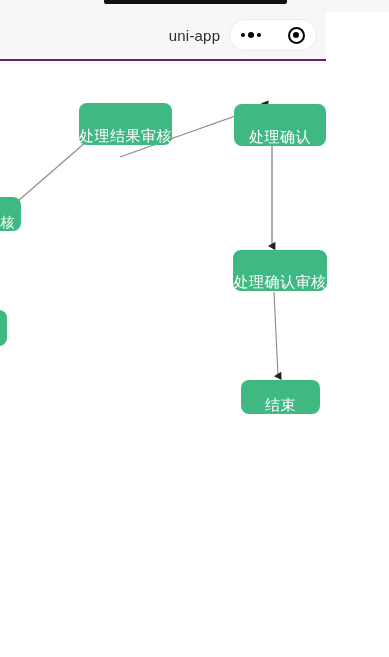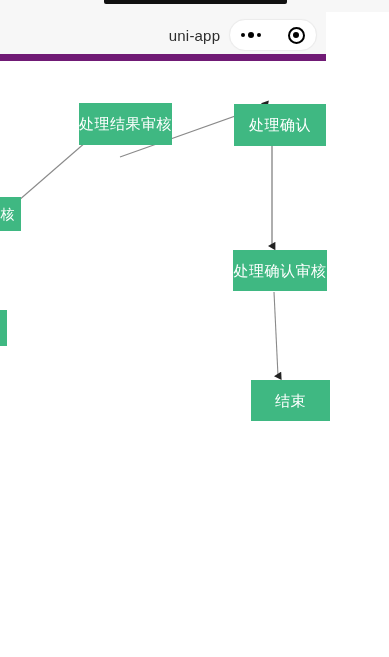--- a/index.html
+++ b/index.html
@@ -43,21 +43,21 @@
   }
 
   
   .nav-bar {
     position: absolute;
     left: 0;
     top: 12px;
     width: 326px;
     height: 49px;
     background: #f7f7f7;
-    border-bottom: 7px solid #701a75;
+    border-bottom: 2px solid #701a75;
     box-sizing: border-box;
   }
   .nav-title {
     position: absolute;
     left: 0;
     top: 14px;
     width: 389px;
     text-align: center;
     font-size: 15px;
     line-height: 20px;
@@ -136,26 +136,26 @@
   .edges {
     position: absolute;
     left: 0;
     top: 0;
     width: 389px;
     height: 596px;
   }
   .node {
     position: absolute;
     background: #3fb882;
-    border-radius: 0;
+    border-radius: 8px;
     color: #ffffff;
     font-size: 15px;
     line-height: 1.2;
     display: flex;
-    align-items: center;
+    align-items: flex-end;
     justify-content: center;
     text-align: center;
     box-sizing: border-box;
     white-space: nowrap;
     letter-spacing: 0.5px;
   }
 </style>
 </head>
 <body>
 
@@ -212,18 +212,18 @@
     </div>
 
     <div class="node" style="left:234px; top:43px; width:92px; height:42px;">
       <span>处理确认</span>
     </div>
 
     <div class="node" style="left:233px; top:189px; width:94px; height:41px;">
       <span>处理确认审核</span>
     </div>
 
-    <div class="node" style="left:241px; top:319px; width:79px; height:41px;margin-left:10px;">
+    <div class="node" style="left:241px; top:319px; width:79px; height:34px;">
       <span>结束</span>
     </div>
 
   </div>
 </div>
 
 </body></html>

